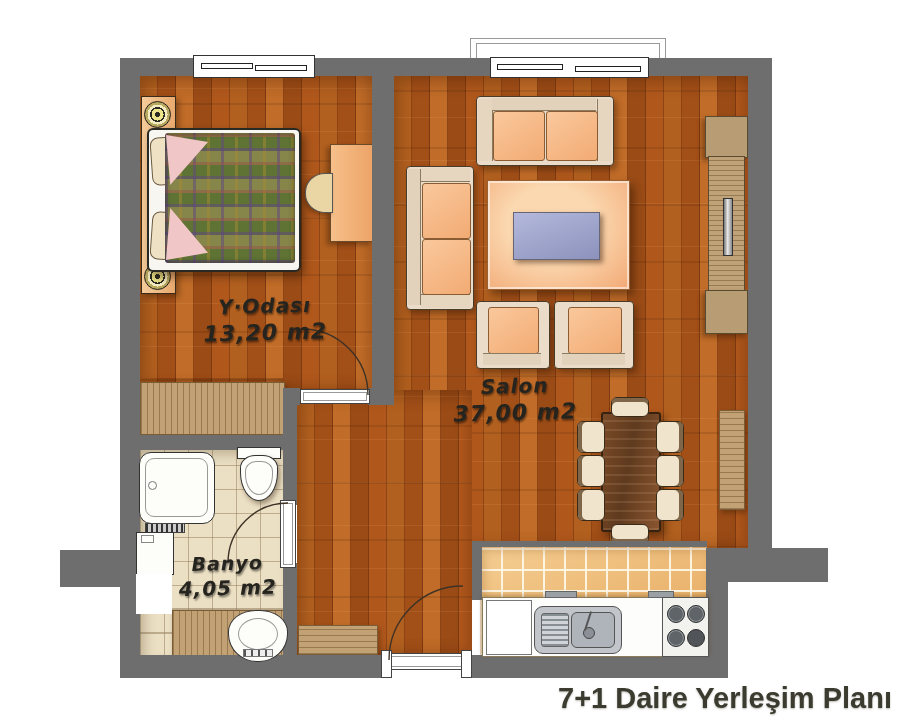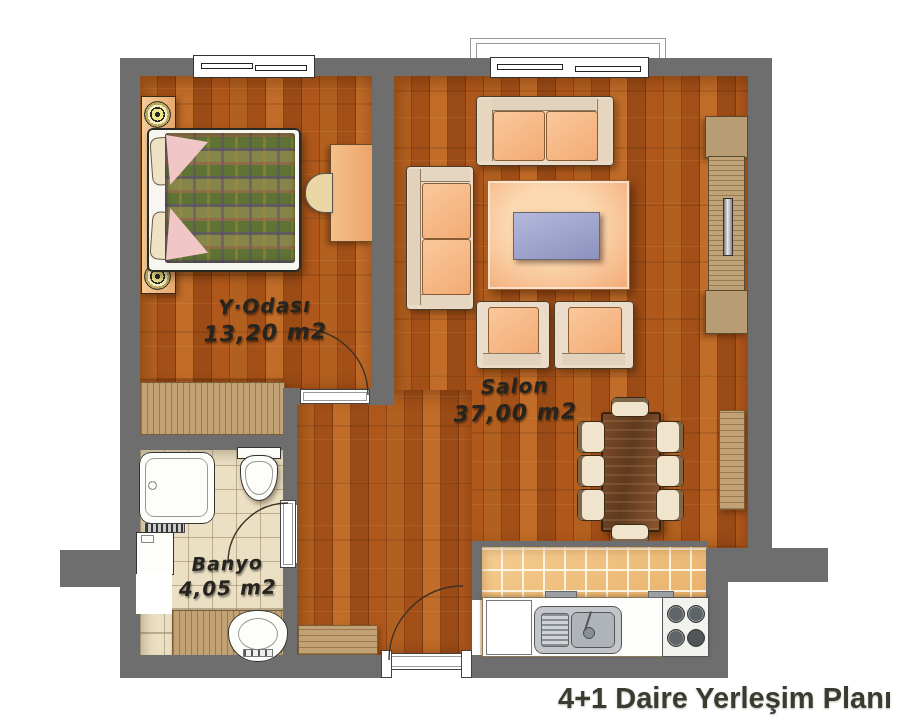--- a/index.html
+++ b/index.html
@@ -234,14 +234,14 @@
   </div>
   <div class="label" style="left:425px;top:374px;width:180px;">
     <div class="rname">Salon</div>
     <div class="rarea">37,00 m2</div>
   </div>
   <div class="label" style="left:140px;top:552px;width:175px;">
     <div class="rname" style="font-size:19px;">Banyo</div>
     <div class="rarea" style="font-size:20px;">4,05 m2</div>
   </div>
 
-  <div id="title">4+1 Daire Yerleşim Planı</div>
+  <div id="title">7+1 Daire Yerleşim Planı</div>
 </div>
 
 </body></html>

